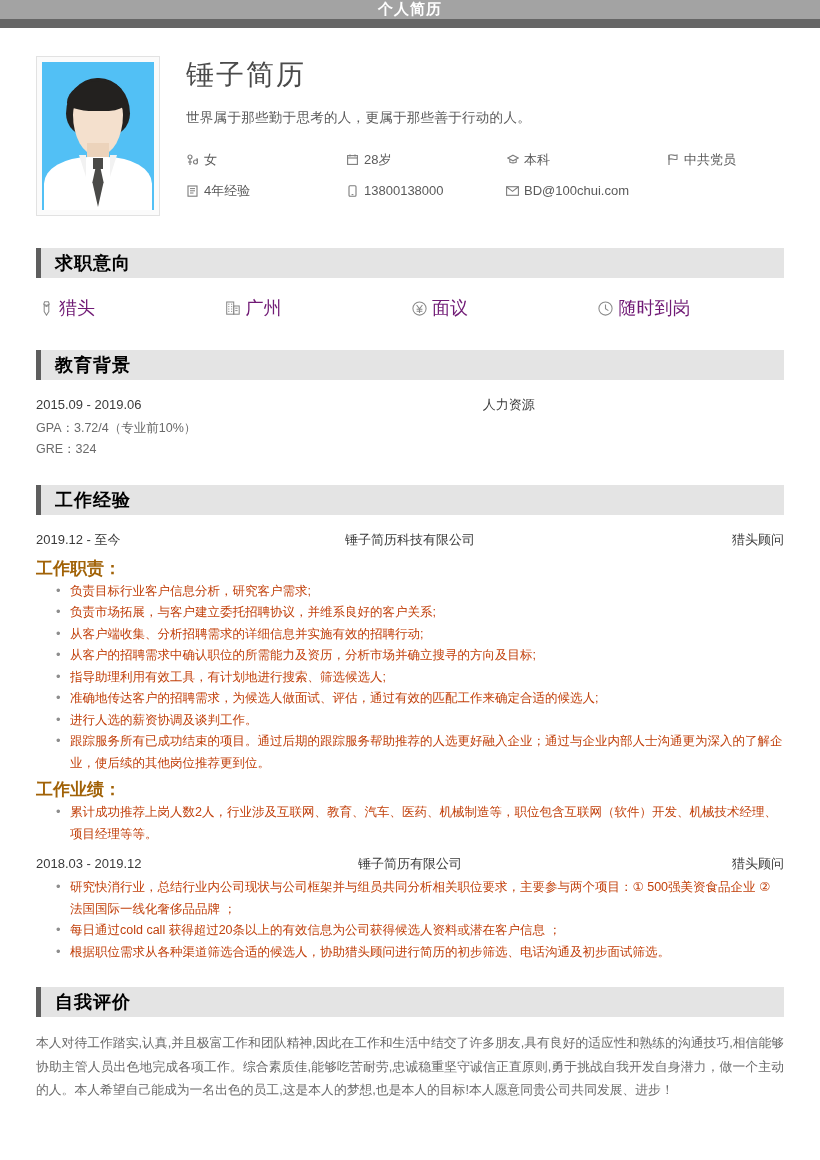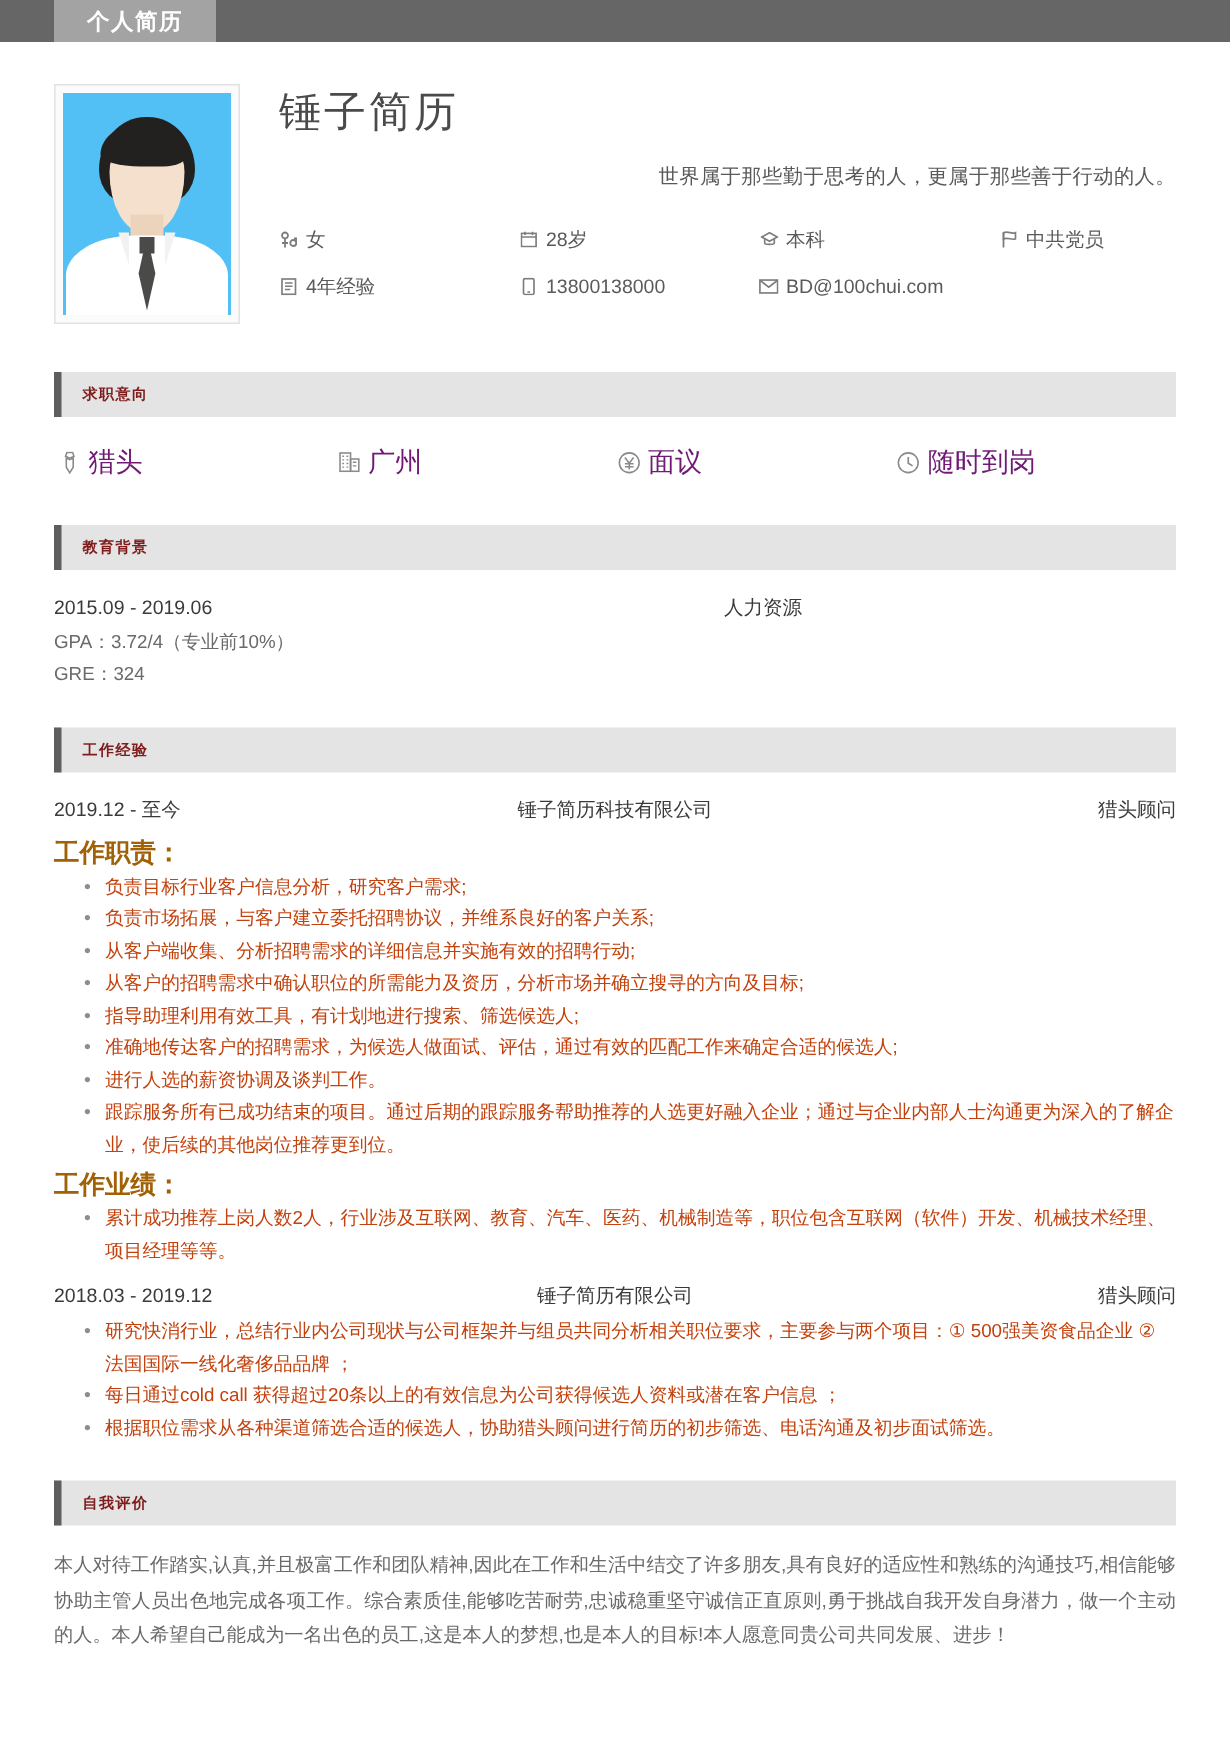--- a/index.html
+++ b/index.html
@@ -15,20 +15,21 @@
     overflow: hidden;
     position: relative;
   }
 
   
   .topbar {
     height: 28px;
     background: #666666;
     display: flex;
     align-items: stretch;
+    flex-direction: column;
   }
   .topbar-spacer { width: 36px; }
   .topbar-tab {
     background: #a3a3a3;
     color: #ffffff;
     font-size: 15px;
     font-weight: bold;
     letter-spacing: 1px;
     padding: 0 22px;
     display: flex;
@@ -154,21 +155,20 @@
     font-weight: normal;
     letter-spacing: 2px;
     margin: 0 0 18px 0;
     line-height: 1.1;
   }
   .motto {
     font-size: 13.5px;
     color: #595959;
     margin-bottom: 24px;
     letter-spacing: .3px;
-    text-align: right;
   }
   .info-grid {
     display: grid;
     grid-template-columns: 160px 160px 160px 1fr;
     row-gap: 13px;
     font-size: 13px;
     color: #5a5a5a;
   }
   .info-item {
     display: flex;
@@ -193,23 +193,23 @@
     margin-top: 24px;
     margin-bottom: 6px;
   }
   .section-bar {
     width: 5px;
     height: 30px;
     background: #5e5e5e;
     flex: 0 0 auto;
   }
   .section-title {
-    font-size: 10px;
+    font-size: 18px;
     font-weight: bold;
-    color: #7f1d1d;
+    color: #000000;
     padding-left: 14px;
     letter-spacing: 1px;
   }
 
   
   .intent-row {
     display: grid;
     grid-template-columns: 1fr 1fr 1fr 1fr;
     padding: 12px 0 6px 2px;
     font-size: 18px;

